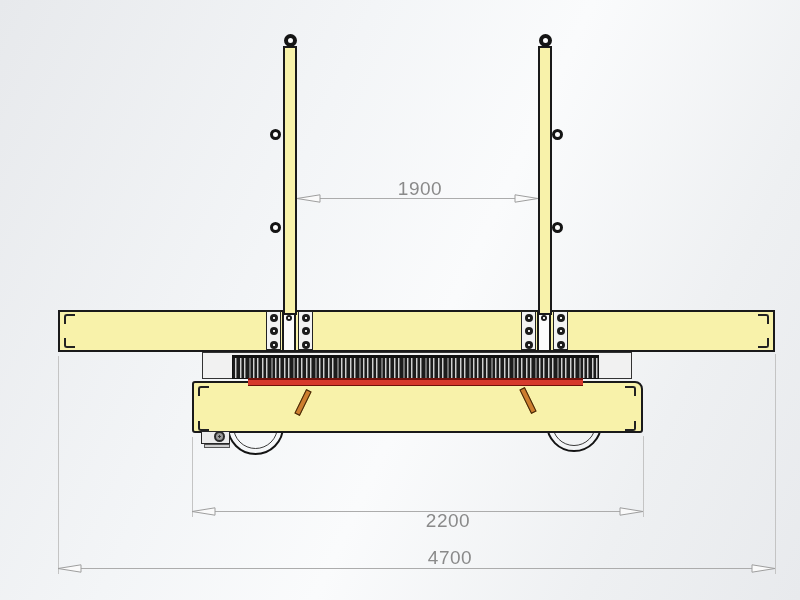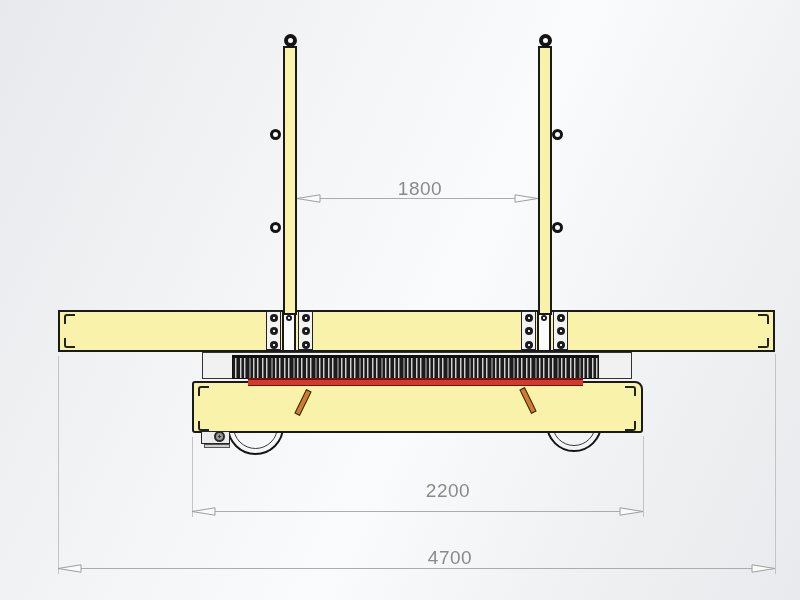--- a/index.html
+++ b/index.html
@@ -105,30 +105,30 @@
   <div class="ring" style="left:552px;top:129px;width:5px;height:5px;border:3px solid #141414;"></div>
   <div class="ring" style="left:552px;top:222px;width:5px;height:5px;border:3px solid #141414;"></div>
 
   <div class="dline" style="left:297px;top:198px;width:241px;"></div>
   <svg class="arr" style="left:297px;top:194px;" width="24" height="9" viewBox="0 0 24 9">
     <polygon points="0,4.5 23,0.8 23,8.2" fill="#fafafa" stroke="#9e9e9e" stroke-width="1"></polygon>
   </svg>
   <svg class="arr" style="left:514px;top:194px;" width="24" height="9" viewBox="0 0 24 9">
     <polygon points="24,4.5 1,0.8 1,8.2" fill="#fafafa" stroke="#9e9e9e" stroke-width="1"></polygon>
   </svg>
-  <div class="dim-text" style="left:420px;top:178px;">1800</div>
+  <div class="dim-text" style="left:420px;top:178px;">1900</div>
 
   <div class="dline" style="left:192px;top:511px;width:451px;"></div>
   <svg class="arr" style="left:192px;top:507px;" width="24" height="9" viewBox="0 0 24 9">
     <polygon points="0,4.5 23,0.8 23,8.2" fill="#fafafa" stroke="#9e9e9e" stroke-width="1"></polygon>
   </svg>
   <svg class="arr" style="left:619px;top:507px;" width="24" height="9" viewBox="0 0 24 9">
     <polygon points="24,4.5 1,0.8 1,8.2" fill="#fafafa" stroke="#9e9e9e" stroke-width="1"></polygon>
   </svg>
-  <div class="dim-text" style="left:448px;top:480px;">2200</div>
+  <div class="dim-text" style="left:448px;top:510px;">2200</div>
 
   <div class="dline" style="left:58px;top:568px;width:717px;"></div>
   <svg class="arr" style="left:58px;top:564px;" width="24" height="9" viewBox="0 0 24 9">
     <polygon points="0,4.5 23,0.8 23,8.2" fill="#fafafa" stroke="#9e9e9e" stroke-width="1"></polygon>
   </svg>
   <svg class="arr" style="left:751px;top:564px;" width="24" height="9" viewBox="0 0 24 9">
     <polygon points="24,4.5 1,0.8 1,8.2" fill="#fafafa" stroke="#9e9e9e" stroke-width="1"></polygon>
   </svg>
   <div class="dim-text" style="left:450px;top:547px;">4700</div>
 

